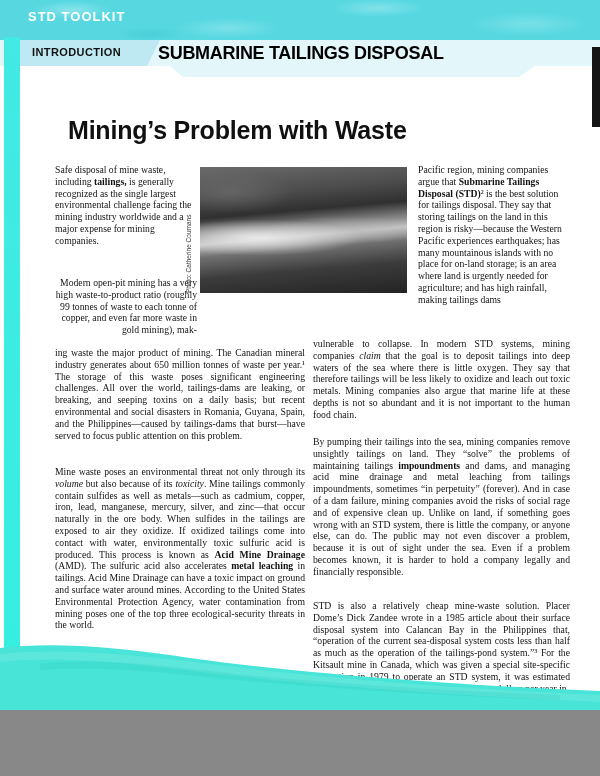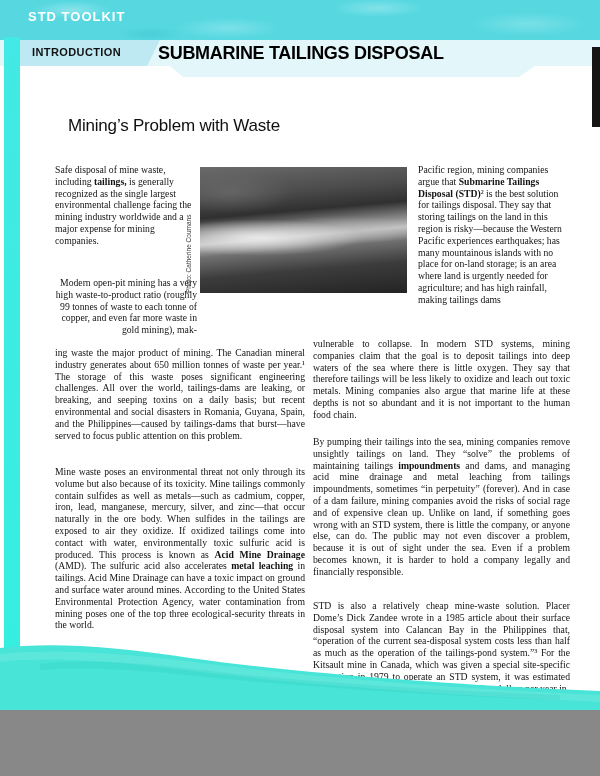--- a/index.html
+++ b/index.html
@@ -45,29 +45,29 @@
     clip-path:polygon(0 0,100% 0,calc(100% - 16px) 100%,13px 100%);
   }
   .right-tab{position:absolute;left:592px;top:47px;width:8px;height:80px;background:#151515;}
   .left-bar{
     position:absolute;left:4px;top:37px;width:16px;height:674px;
     background:linear-gradient(180deg,#43e9e4,#35efe0);
   }
   
   .heading{
     position:absolute;left:68px;top:116px;
-    font-family:"Liberation Sans",sans-serif;font-weight:400;
-    font-size:17px;color:#101010;letter-spacing:-.2px;
+    font-family:"Liberation Sans",sans-serif;font-weight:700;
+    font-size:25px;color:#101010;letter-spacing:-.2px;
   }
   .body-text{
     position:absolute;font-size:9.7px;line-height:11.8px;color:#131313;
     text-align:justify;
   }
   .body-text.ragged{text-align:left;}
-  .b{font-weight:bold;} .i{}
+  .b{font-weight:bold;} .i{font-style:italic;}
   .subhead{
     position:absolute;left:55px;top:683px;width:272px;
     font-family:"Liberation Sans",sans-serif;font-weight:800;
     font-size:13.5px;line-height:15.5px;color:#101010;
   }
   
   .photo{
     position:absolute;left:200px;top:167px;width:207px;height:126px;
     background-image:
       radial-gradient(150px 26px at 28% 56%, rgba(235,235,235,.95), transparent 70%),

